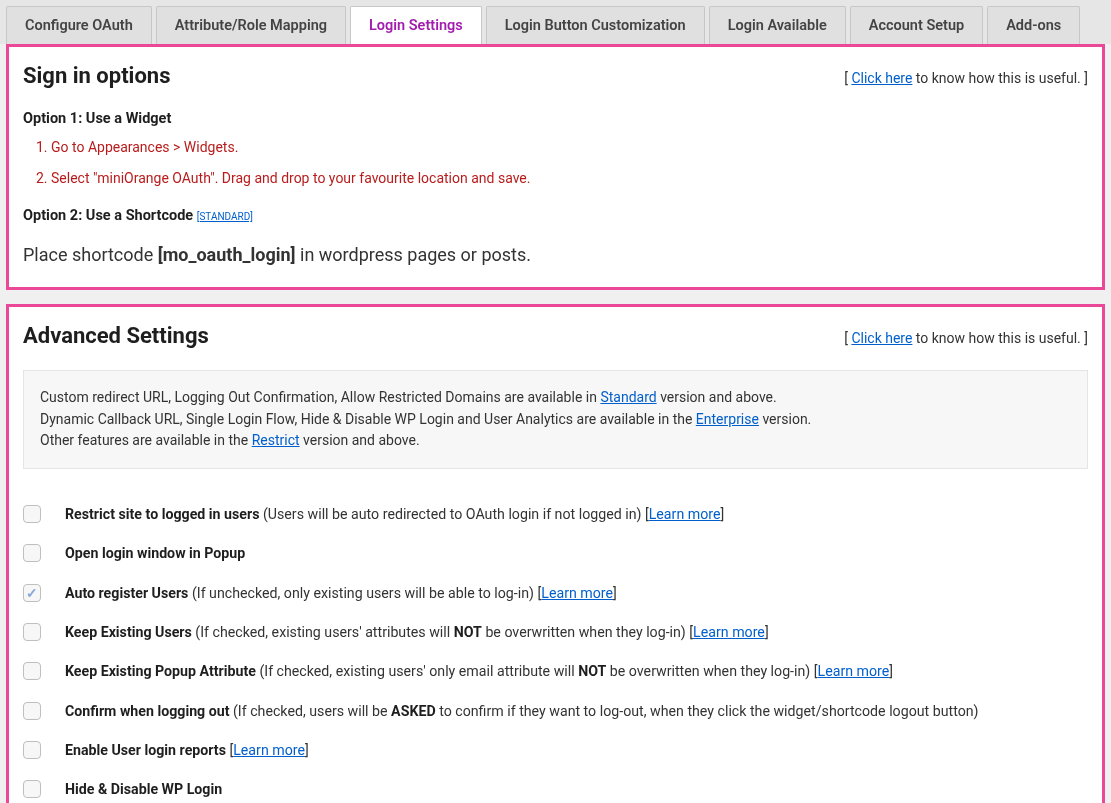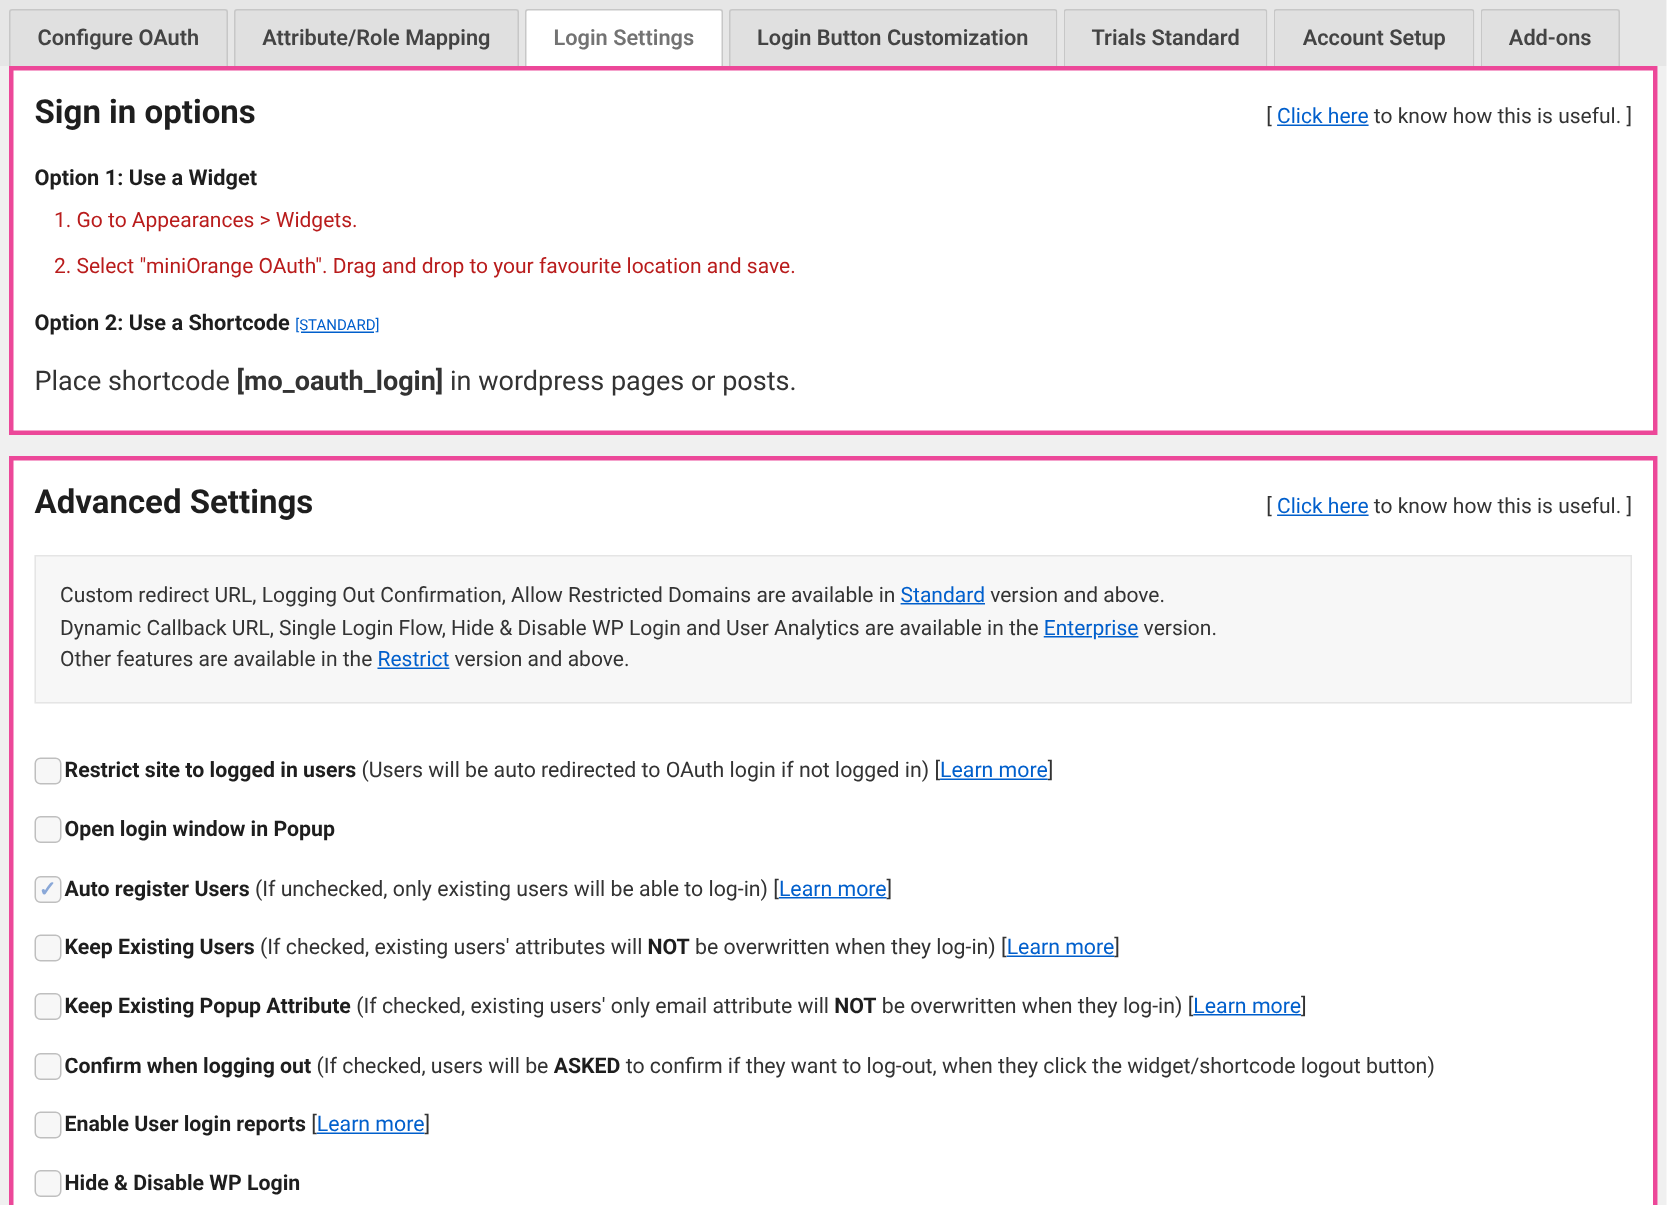--- a/index.html
+++ b/index.html
@@ -22,21 +22,21 @@
       border: 1px solid #c7c7c7;
       border-bottom: none;
       font-size: 14.5px;
       font-weight: 600;
       color: #444;
       cursor: pointer;
       border-radius: 2px 2px 0 0;
     }
     .tab.active {
       background: #fff;
-      color: #737373;
+      color: #a21caf;
       border-color: #c7c7c7;
     }
     .panel {
       background: #fff;
       border: 3px solid #ec4899;
       margin: 0 6px 14px 6px;
       padding: 0;
     }
     .panel-inner {
       padding: 16px 14px 22px 14px;
@@ -98,21 +98,21 @@
     .notice-box a {
       color: #005fcc;
       text-decoration: underline;
     }
     .options-list {
       padding: 0 0 0 0;
     }
     .option-row {
       display: flex;
       align-items: flex-start;
-      gap: 2px;
+      gap: 24px;
       padding: 9px 0;
       font-size: 14.2px;
       line-height: 1.5;
       color: #333;
     }
     .checkbox {
       width: 18px;
       height: 18px;
       border: 1px solid #bfbfbf;
       border-radius: 4px;
@@ -140,21 +140,21 @@
     .bold-inline {font-weight:700;}
   </style>
 </head>
 <body>
 
 <div class="tabs">
   <div class="tab">Configure OAuth</div>
   <div class="tab">Attribute/Role Mapping</div>
   <div class="tab active">Login Settings</div>
   <div class="tab">Login Button Customization</div>
-  <div class="tab">Trials Standard</div>
+  <div class="tab">Login Available</div>
   <div class="tab">Account Setup</div>
   <div class="tab">Add-ons</div>
 </div>
 
 <div class="panel">
   <div class="panel-inner">
     <div class="panel-header-row">
       <h2 class="section-title">Sign in options</h2>
       <span class="hint">
         <span>[ </span><a class="link">Click here</a><span> to know how this is useful. ]</span>

